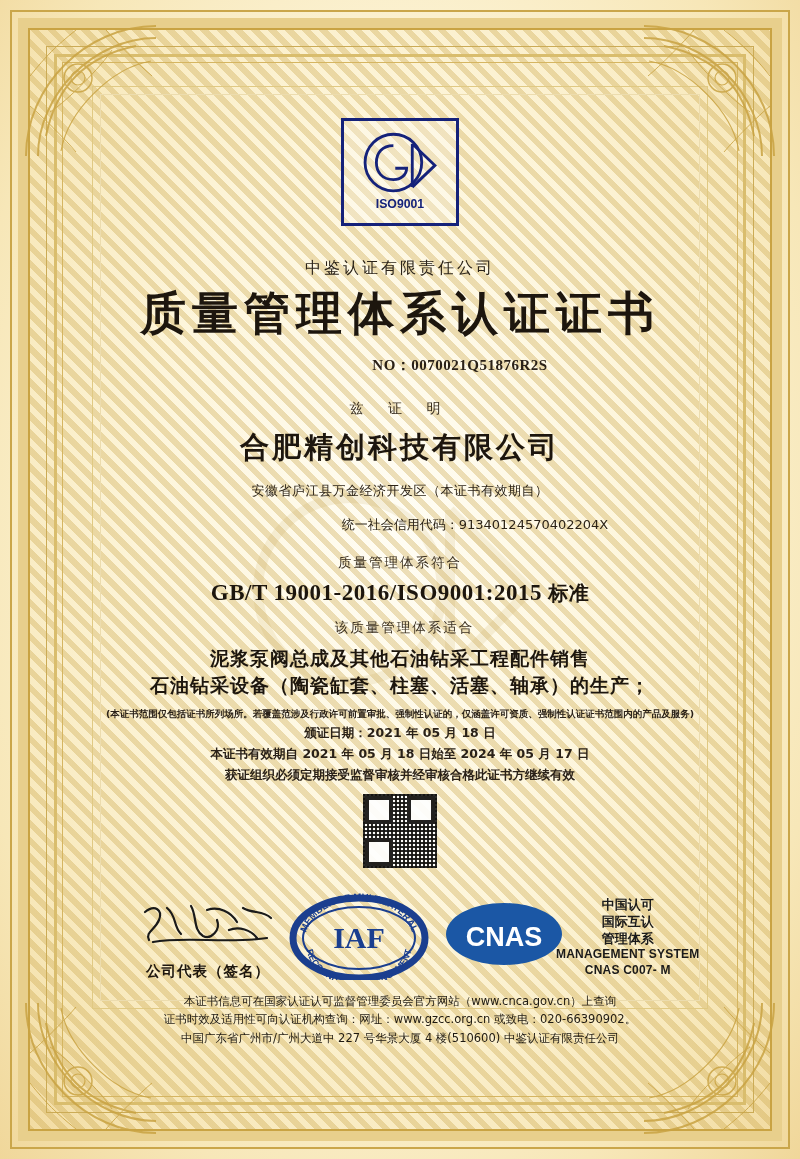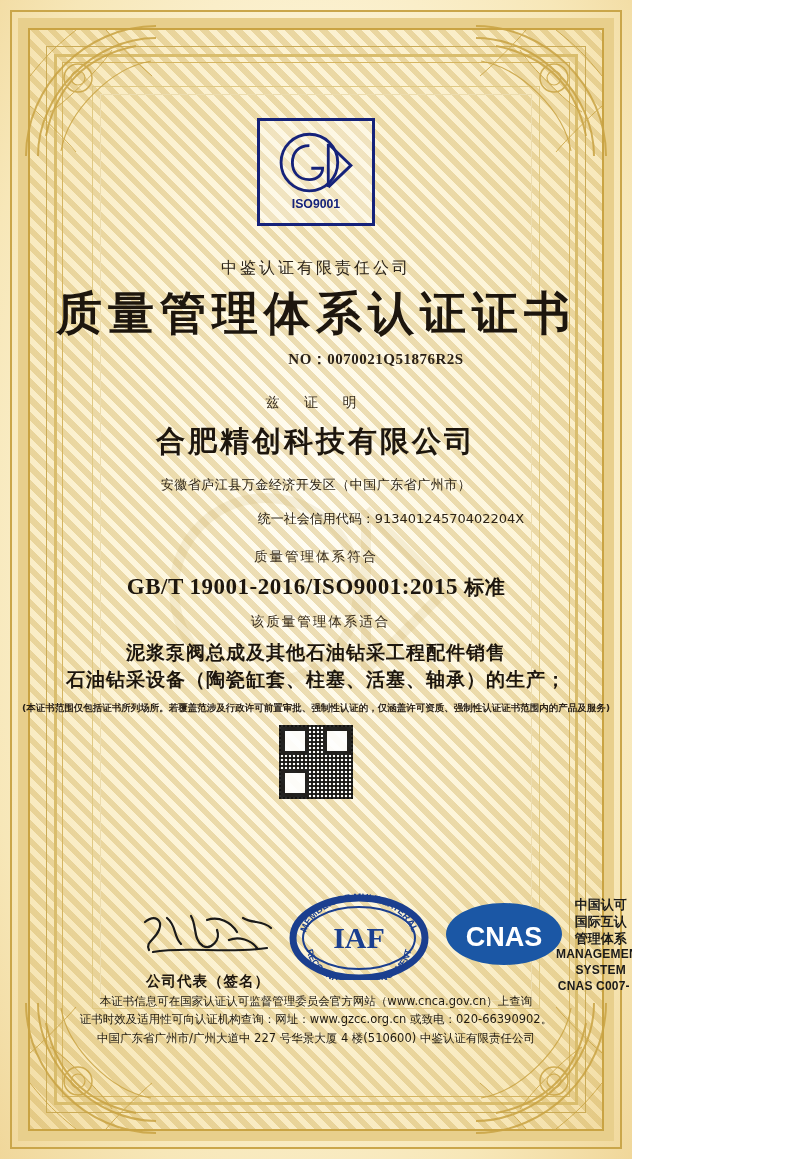--- a/index.html
+++ b/index.html
@@ -10,21 +10,21 @@
   body {
     width: 800px;
     height: 1159px;
     font-family: "Liberation Sans", sans-serif;
     overflow: hidden;
   }
 
   
   .certificate {
     position: relative;
-    width: 632px;
+    width: 800px;
     height: 1159px;
     background:
       radial-gradient(ellipse at 50% 45%, #fffdf4 0%, #fdf5da 45%, #f7e7b8 78%, #f0d79a 100%);
     overflow: hidden;
   }
 
   
   .band {
     position: absolute;
     box-sizing: border-box;
@@ -128,21 +128,21 @@
     margin-top: 8px;
     font-size: 46px;
     font-weight: bold;
     letter-spacing: 6px;
     color: #1d160e;
     font-family: "DejaVu Sans", sans-serif;
     line-height: 1.15;
   }
 
   .cert-no {
-    margin-top: 10px;
+    margin-top: 16px;
     font-size: 15px;
     font-weight: bold;
     font-family: "Liberation Serif", serif;
     letter-spacing: .5px;
     padding-left: 120px;
   }
 
   .hereby {
     margin-top: 25px;
     font-size: 14px;
@@ -263,21 +263,21 @@
     left: 0; right: 0;
     top: 890px;
   }
   .marks-row {
     position: relative;
     height: 96px;
   }
   .signature {
     position: absolute;
     left: 118px;
-    top: 16px;
+    top: 6px;
     width: 180px;
     text-align: center;
   }
   .signature .sig-svg { width: 150px; height: 54px; }
   .signature .sig-label {
     margin-top: 8px;
     font-size: 14.5px;
     font-weight: bold;
     letter-spacing: 1px;
     font-family: "DejaVu Sans", sans-serif;
@@ -434,21 +434,21 @@
     <div class="main-title">质量管理体系认证证书</div>
 
     <div class="cert-no">
       <span>NO：</span><span>0070021Q51876R2S</span>
     </div>
 
     <div class="hereby">兹 证 明</div>
 
     <div class="company">合肥精创科技有限公司</div>
 
-    <div class="address">安徽省庐江县万金经济开发区（中国广东省广州市）</div>
+    <div class="address">安徽省庐江县万金经济开发区（本证书有效期自）</div>
 
     <div class="credit-code">
       <span>统一社会信用代码：</span><span>91340124570402204X</span>
     </div>
 
     <div class="conform-label">质量管理体系符合</div>
 
     <div class="standard">
       <span>GB/T 19001-2016/ISO9001:2015</span>
       <span class="cn">标准</span>
@@ -456,20 +456,25 @@
 
     <div class="scope-label">该质量管理体系适合</div>
 
     <div class="scope">
       <div>泥浆泵阀总成及其他石油钻采工程配件销售</div>
       <div>石油钻采设备（陶瓷缸套、柱塞、活塞、轴承）的生产；</div>
     </div>
 
     <div class="note">(本证书范围仅包括证书所列场所。若覆盖范涉及行政许可前置审批、强制性认证的，仅涵盖许可资质、强制性认证证书范围内的产品及服务)</div>
 
+    <div class="dates">
+      <div>颁证日期：2021 年 05 月 18 日</div>
+      <div>本证书有效期自 2021 年 05 月 18 日始至 2024 年 05 月 17 日</div>
+      <div>获证组织必须定期接受监督审核并经审核合格此证书方继续有效</div>
+    </div>
 
     <div class="qr">
         <i></i>
       </div>
   </div>
 
   <div class="bottom">
     <div class="marks-row">
 
       <div class="signature">

